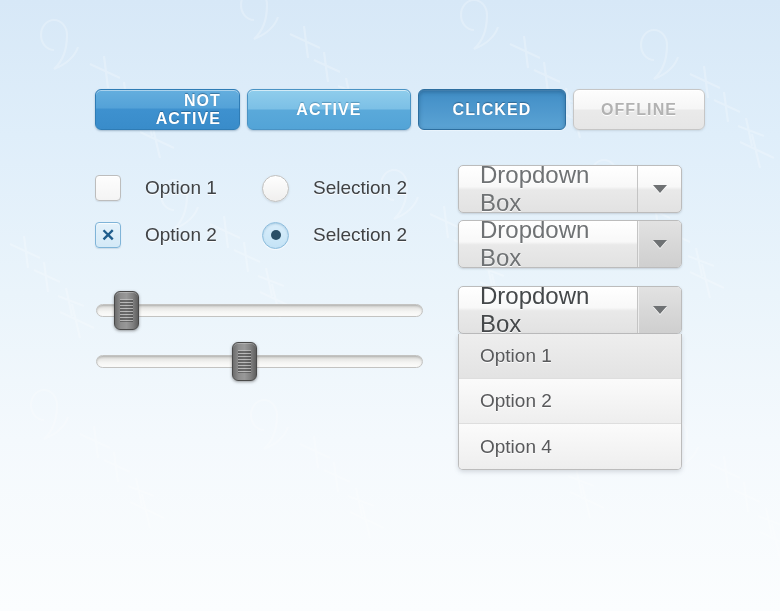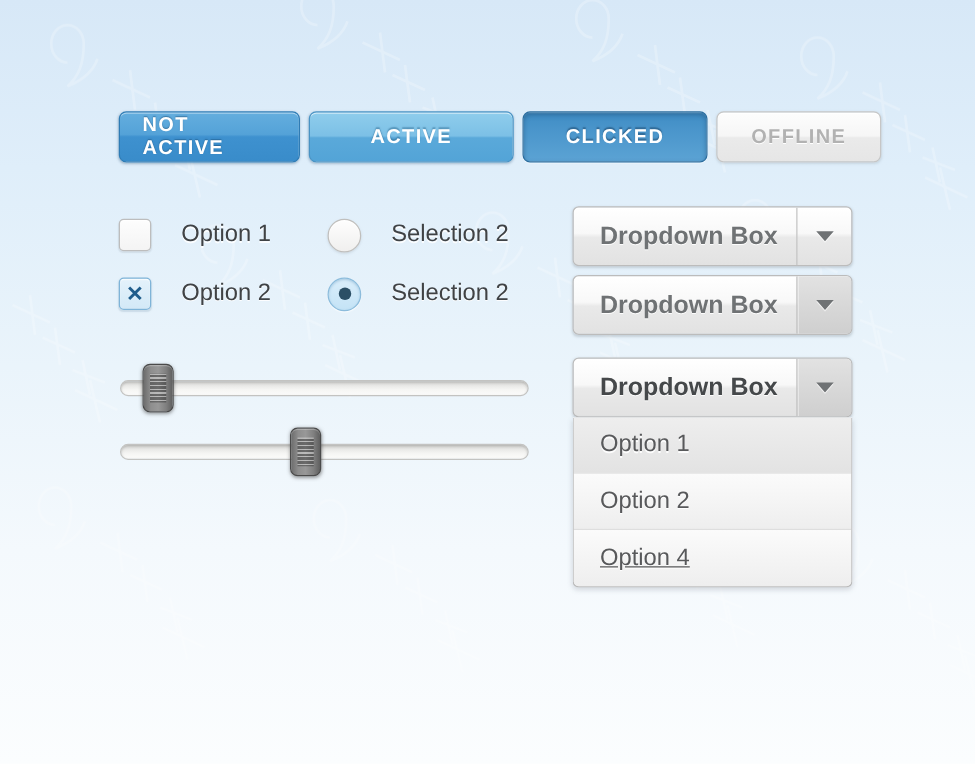--- a/index.html
+++ b/index.html
@@ -10,21 +10,21 @@
     position:relative;
     overflow:hidden;
   }
 
   
   #watermark { position:absolute; inset:0; pointer-events:none; z-index:0; opacity:.5; }
 
   #stage { position:absolute; inset:0; z-index:1; }
 
   
-  #button-row { position:absolute; left:95px; top:89px; display:flex; gap:7px; }
+  #button-row { position:absolute; left:95px; top:89px; display:flex; gap:7px;text-align:right; }
 
   .btn {
     height:41px;
     border-radius:6px;
     display:flex; align-items:center; justify-content:center;
     font-size:16px; font-weight:bold; letter-spacing:1.1px;
     cursor:pointer; user-select:none;
     padding:0 18px;
   }
   .btn-notactive {
@@ -148,21 +148,21 @@
     width:224px; height:48px;
     border:1px solid #bcbcbc; border-radius:5px;
     display:flex; align-items:stretch;
     background: linear-gradient(to bottom,#ffffff 0%,#f8f8f8 45%,#e9e9e9 52%,#e2e2e2 100%);
     box-shadow: inset 0 1px 0 #ffffff, 0 1px 2px rgba(120,130,140,.3);
     cursor:pointer; overflow:hidden;
   }
   .dd-2 { margin-top:7px; }
   .dd-label {
     flex:1; display:flex; align-items:center; padding-left:21px;
-    font-size:20px; font-weight:bold; color:#6f7274;
+    font-size:24px; font-weight:normal; color:#6f7274;
     text-shadow:0 1px 0 rgba(255,255,255,.9);
     user-select:none;
   }
   .dd-arrow-box {
     width:44px; display:flex; align-items:center; justify-content:center;
     border-left:1px solid #c4c4c4;
   }
   .dd-arrow-plain { background:transparent; }
   .dd-arrow-shaded {
     background: linear-gradient(to bottom,#e2e2e2 0%,#d8d8d8 50%,#cfcfcf 100%);
@@ -196,21 +196,21 @@
   }
   .dd-item-a { background: linear-gradient(to bottom,#eeeeee 0%,#e3e3e3 100%); }
   .dd-item-b { background: linear-gradient(to bottom,#fbfbfb 0%,#eeeeee 100%); }
   .dd-item-sel {
     background: linear-gradient(to bottom,#56aadd 0%,#46a0d8 50%,#2f86c4 100%);
     color:#ffffff; font-weight:bold;
     text-shadow:0 -1px 1px rgba(20,70,110,.45);
     border-bottom:1px solid #2b7cb3;
     box-shadow: inset 0 1px 0 rgba(255,255,255,.3);
   }
-  .dd-item-last { border-bottom:none;text-decoration:underline; }
+  .dd-item-last { border-bottom:none; }
 </style>
 </head>
 <body>
 
 <svg id="watermark" viewBox="0 0 780 611">
   <defs>
     <g id="wm" fill="none" stroke="#ffffff" stroke-width="2.2" opacity=".85">
       <path d="M14,30 a13,15 0 1,1 13,-15 c0,16 -4,26 -13,34 c10,-4 20,-10 24,-22"></path>
       <path d="M50,44 l30,14 M64,36 l4,32 M74,70 l26,12 M84,62 l4,30 M98,96 l26,10 M106,88 l6,28"></path>
       <path d="M100,112 l34,16 M112,104 l8,34"></path>

